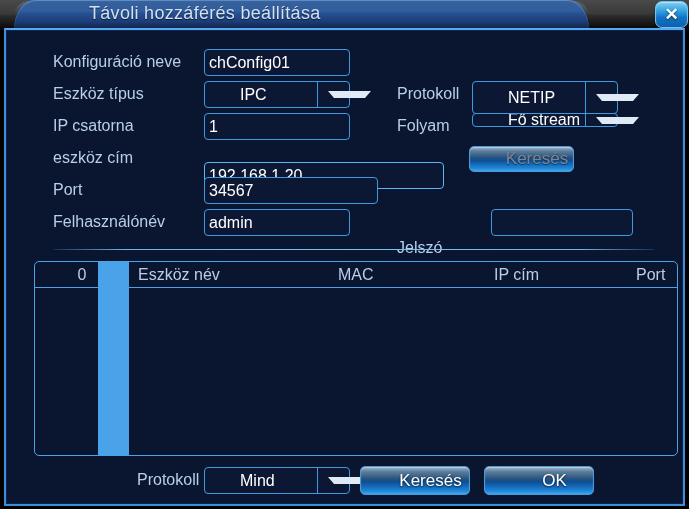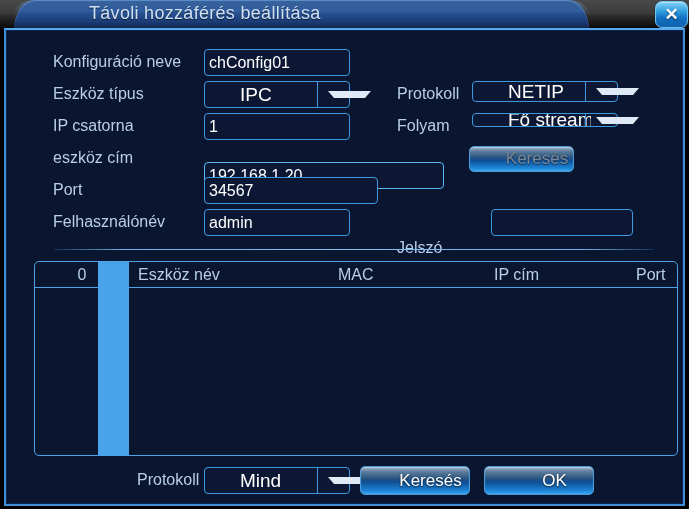--- a/index.html
+++ b/index.html
@@ -113,21 +113,21 @@
     border: 1px solid #3e9ae0;
     border-radius: 4px;
   }
   .combo .combo-value {
     position: absolute;
     left: 4px; top: 0;
     right: 26px;
     height: 100%;
     display: flex; align-items: center;
     color: #ffffff;
-    font-size: 19px;
+    font-size: 16px;
     white-space: nowrap;
     overflow: hidden;
   }
   .combo .combo-arrow {
     position: absolute;
     right: 0; top: 0;
     width: 24px; height: 100%;
     border-left: 1px solid #3e9ae0;
     display: flex; align-items: center; justify-content: center;
     cursor: pointer;
@@ -215,21 +215,21 @@
     <input class="field" style="left: 198px; top: 19px; width: 146px; height: 27px;" value="chConfig01">
 
     <div class="label" style="left:16px; top:55px;">Eszköz típus</div>
     <div class="combo" style="left:198px; top:51px; width:146px; height:27px;">
       <div class="combo-value">IPC</div>
       <div class="combo-arrow">
           <i></i>
         </div>
     </div>
     <div class="label" style="left:360px; top:55px;">Protokoll</div>
-    <div class="combo" style="left:466px; top:51px; width:146px; height:21px;">
+    <div class="combo" style="left:466px; top:51px; width:146px; height:33px;">
       <div class="combo-value">NETIP</div>
       <div class="combo-arrow">
           <i></i>
         </div>
     </div>
 
     <div class="label" style="left:16px; top:87px;">IP csatorna</div>
     <input class="field" style="left: 198px; top: 83px; width: 146px; height: 27px;" value="1">
     <div class="label" style="left:360px; top:87px;">Folyam</div>
     <div class="combo" style="left:466px; top:83px; width:146px; height:14px;">

